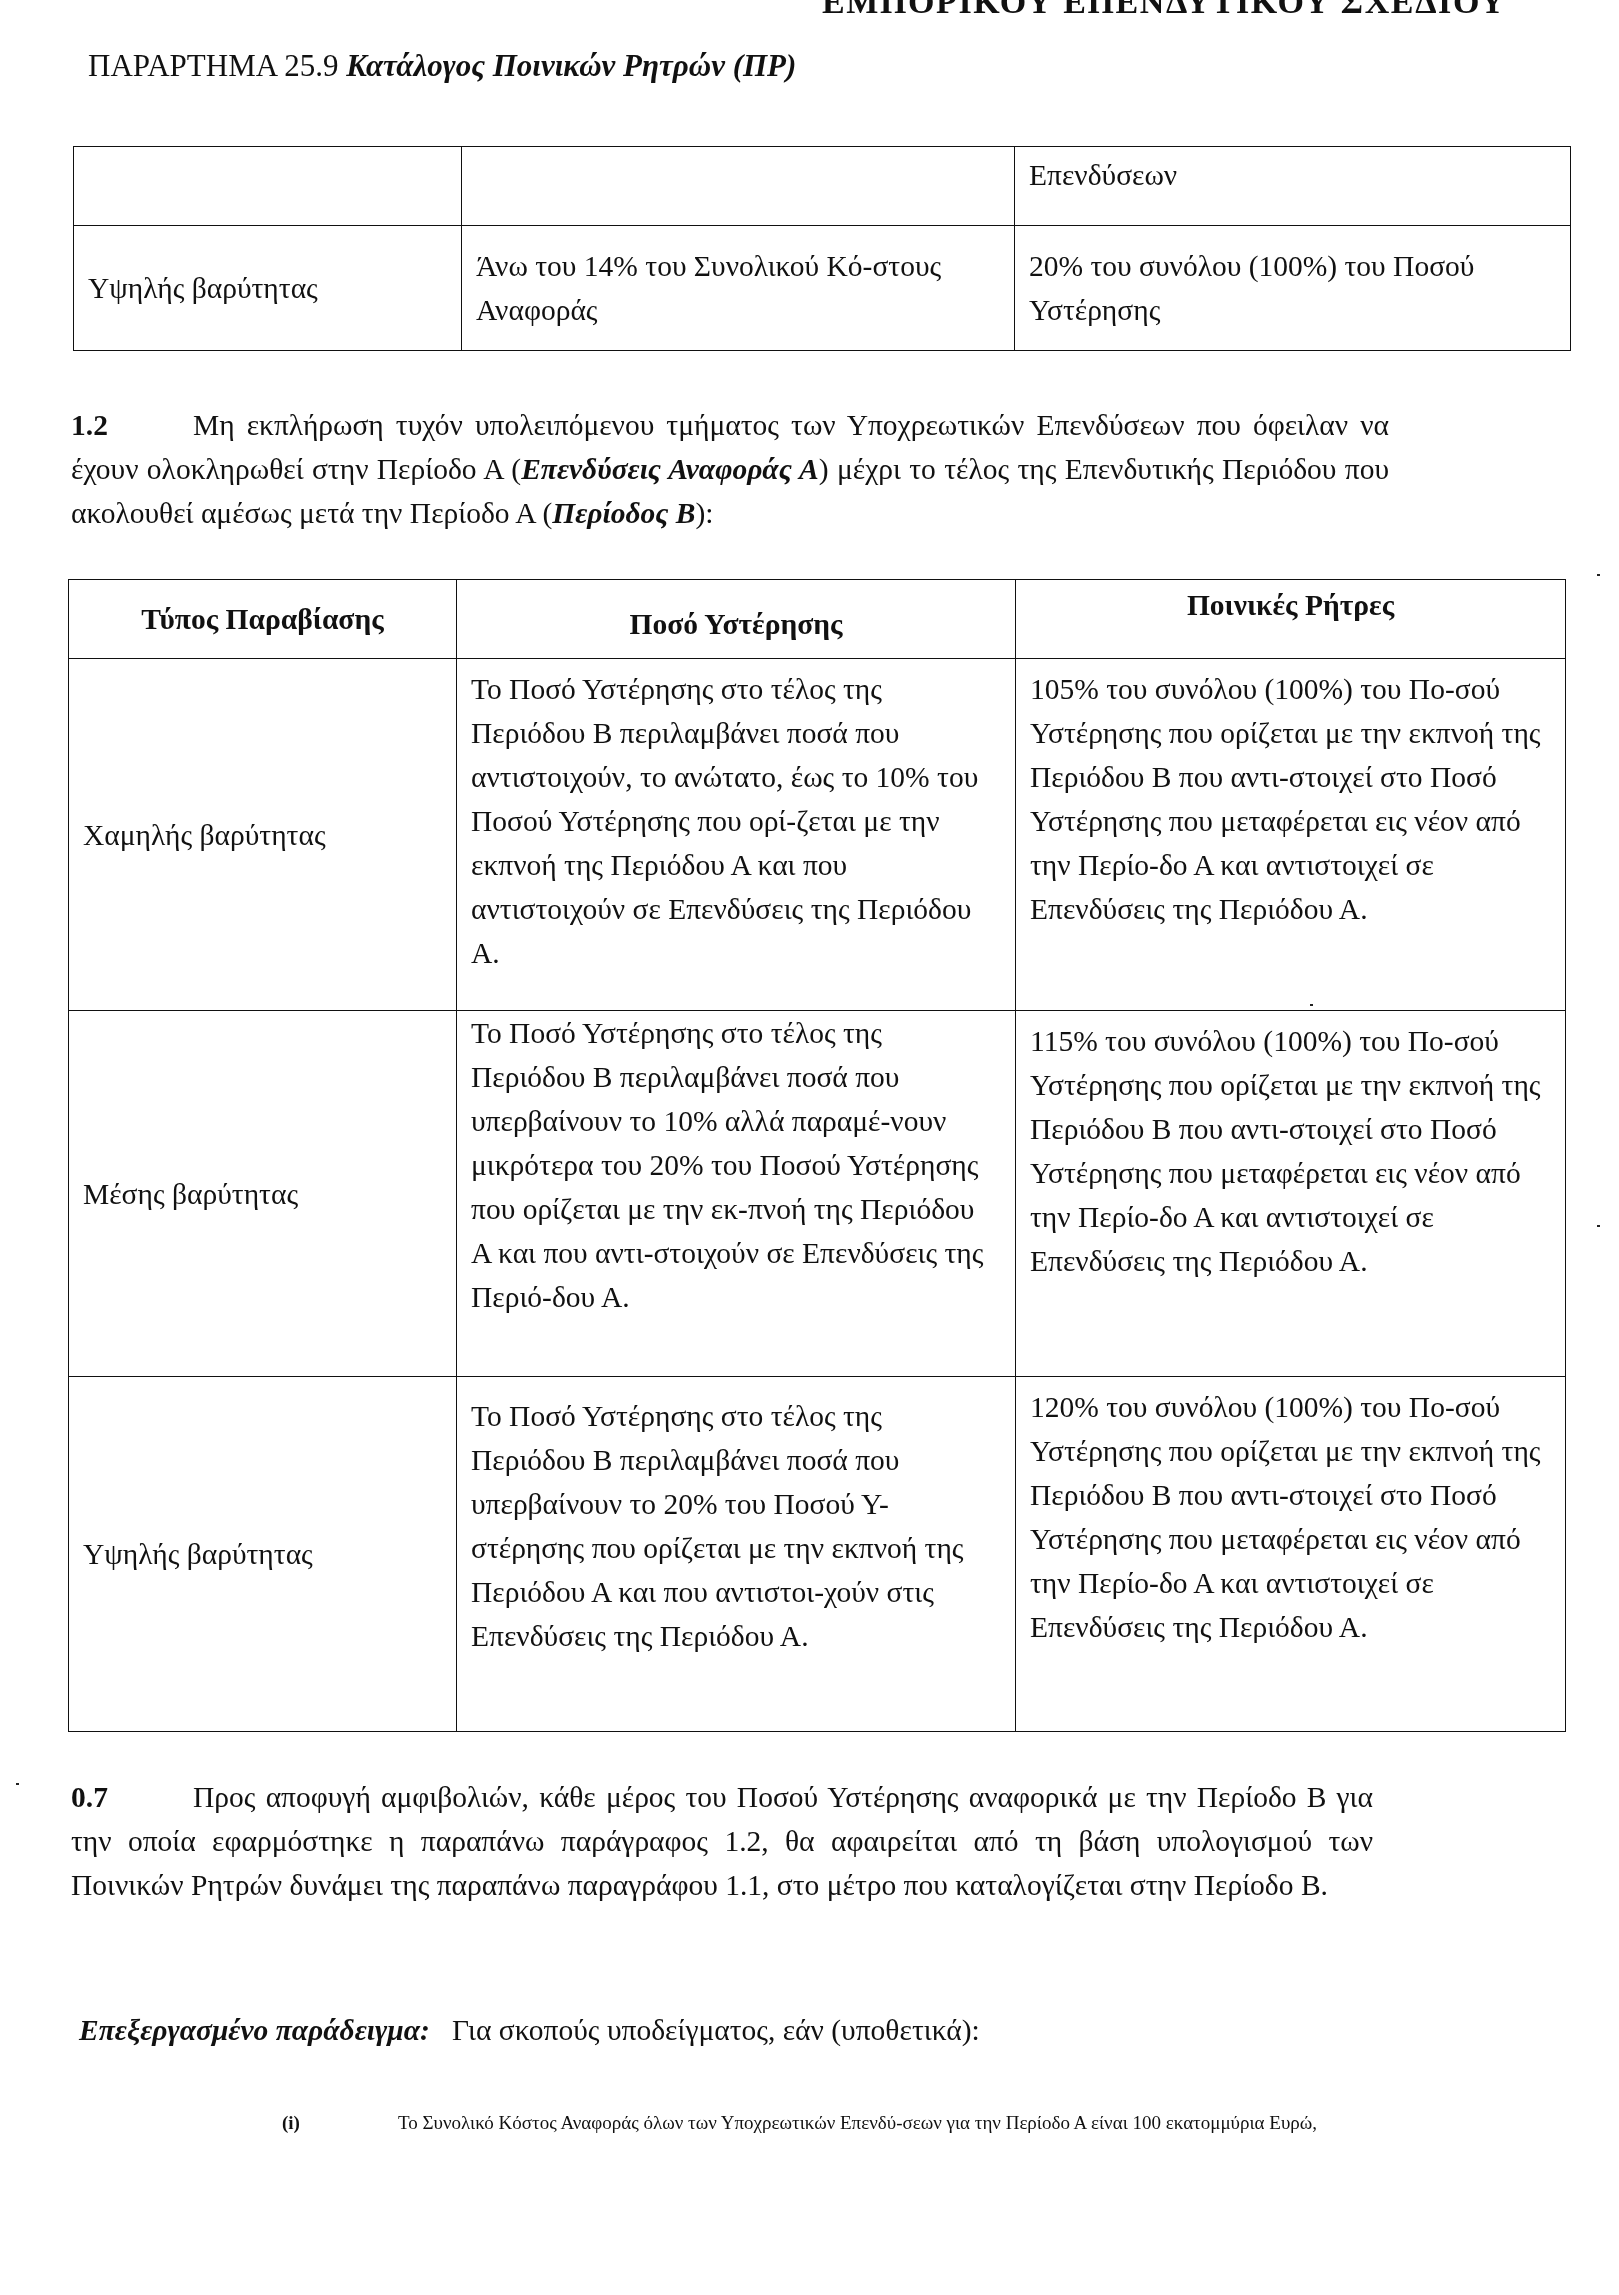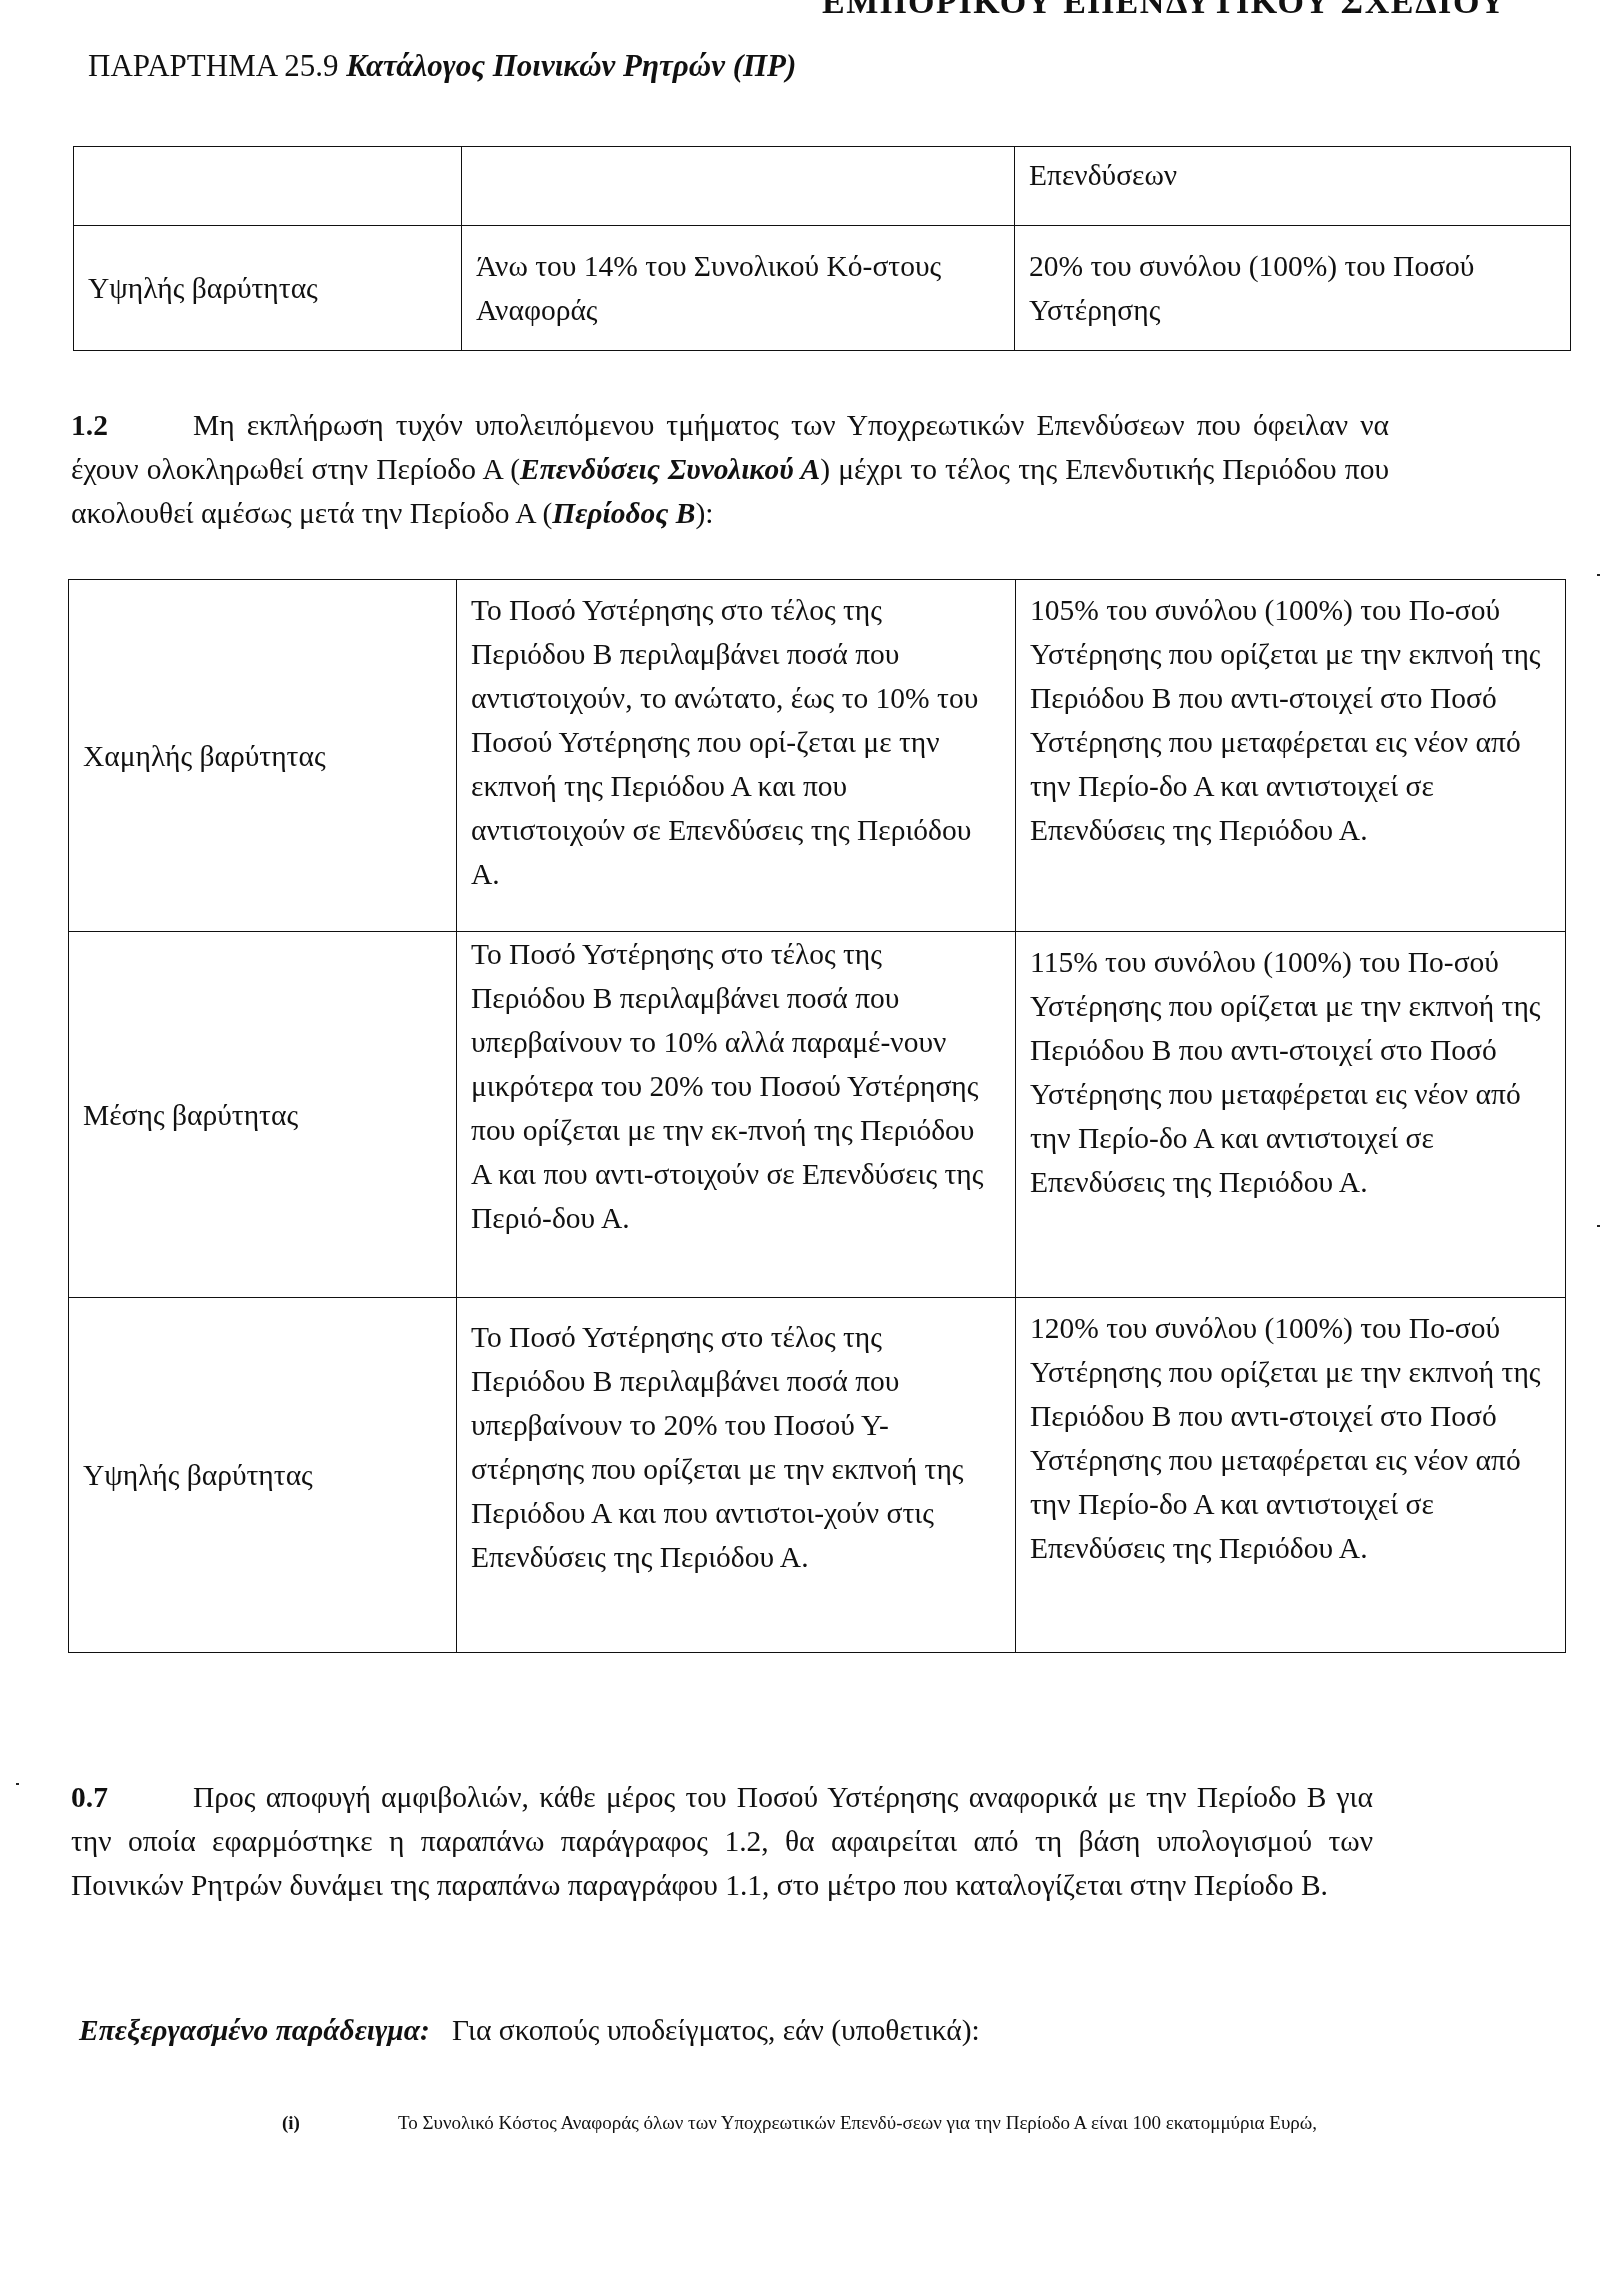--- a/index.html
+++ b/index.html
@@ -57,30 +57,35 @@
   </tr>
   <tr class="r2">
     <td class="c1">Υψηλής βαρύτητας</td>
     <td class="c2">Άνω του 14% του Συνολικού Κό-στους Αναφοράς</td>
     <td class="c3">20% του συνόλου (100%) του Ποσού Υστέρησης</td>
   </tr>
 </tbody>
   </table>
 
 <div class="abs para p12">
-  <span class="num">1.2</span><span>Μη εκπλήρωση τυχόν υπολειπόμενου τμήματος των Υποχρεωτικών Επενδύσεων που όφειλαν να έχουν ολοκληρωθεί στην Περίοδο Α (</span><b><i>Επενδύσεις Συνολικού Α</i></b><span>) μέχρι το τέλος της Επενδυτικής Περιόδου που ακολουθεί αμέσως μετά την Περίοδο Α (</span><b><i>Περίοδος Β</i></b><span>):</span>
+  <span class="num">1.2</span><span>Μη εκπλήρωση τυχόν υπολειπόμενου τμήματος των Υποχρεωτικών Επενδύσεων που όφειλαν να έχουν ολοκληρωθεί στην Περίοδο Α (</span><b><i>Επενδύσεις Αναφοράς Α</i></b><span>) μέχρι το τέλος της Επενδυτικής Περιόδου που ακολουθεί αμέσως μετά την Περίοδο Α (</span><b><i>Περίοδος Β</i></b><span>):</span>
 </div>
 
 <table id="t2">
   <colgroup>
       <col class="c1">
       <col class="c2">
       <col class="c3">
     </colgroup>
   <tbody>
+      <tr class="hdr">
+    <th>Τύπος Παραβίασης</th>
+    <th style="padding-top:9.3px;">Ποσό Υστέρησης</th>
+    <th style="vertical-align:top;padding-top:3.1px;">Ποινικές Ρήτρες</th>
+  </tr>
   <tr class="row row1">
     <td class="c1">Χαμηλής βαρύτητας</td>
     <td class="c2">Το Ποσό Υστέρησης στο τέλος της Περιόδου Β περιλαμβάνει ποσά που αντιστοιχούν, το ανώτατο, έως το 10% του Ποσού Υστέρησης που ορί-ζεται με την εκπνοή της Περιόδου Α και που αντιστοιχούν σε Επενδύσεις της Περιόδου Α.</td>
     <td class="c3">105% του συνόλου (100%) του Πο-σού Υστέρησης που ορίζεται με την εκπνοή της Περιόδου Β που αντι-στοιχεί στο Ποσό Υστέρησης που μεταφέρεται εις νέον από την Περίο-δο Α και αντιστοιχεί σε Επενδύσεις της Περιόδου Α.</td>
   </tr>
   <tr class="row row2">
     <td class="c1">Μέσης βαρύτητας</td>
     <td class="c2">Το Ποσό Υστέρησης στο τέλος της Περιόδου Β περιλαμβάνει ποσά που υπερβαίνουν το 10% αλλά παραμέ-νουν μικρότερα του 20% του Ποσού Υστέρησης που ορίζεται με την εκ-πνοή της Περιόδου Α και που αντι-στοιχούν σε Επενδύσεις της Περιό-δου Α.</td>
     <td class="c3">115% του συνόλου (100%) του Πο-σού Υστέρησης που ορίζεται με την εκπνοή της Περιόδου Β που αντι-στοιχεί στο Ποσό Υστέρησης που μεταφέρεται εις νέον από την Περίο-δο Α και αντιστοιχεί σε Επενδύσεις της Περιόδου Α.</td>
   </tr>

